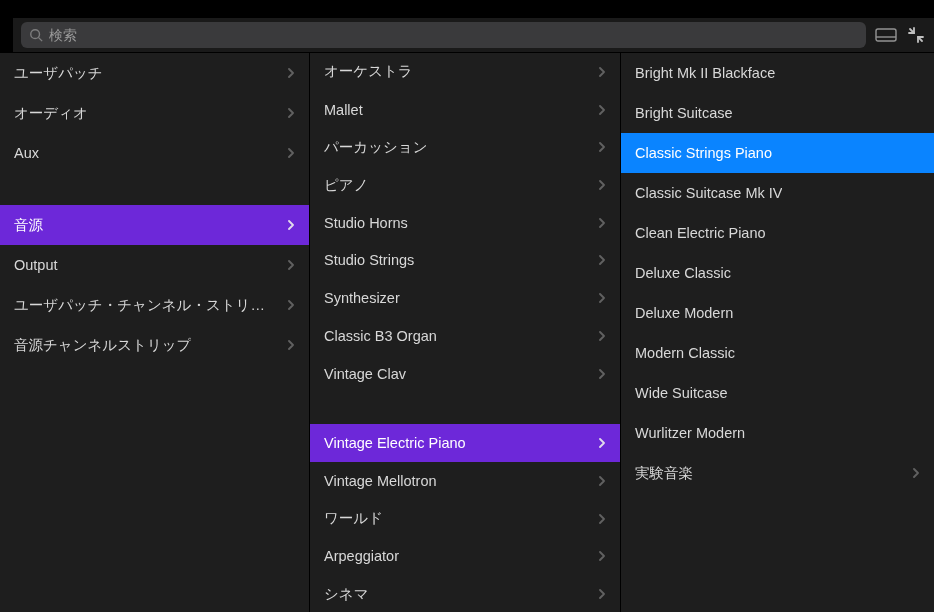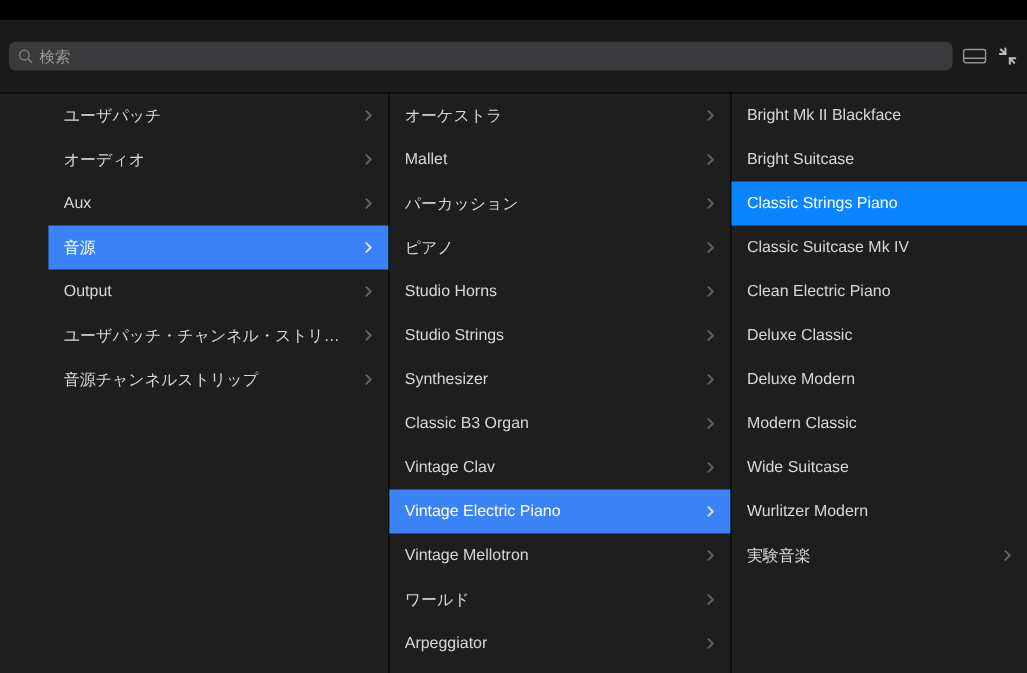--- a/index.html
+++ b/index.html
@@ -12,24 +12,25 @@
       overflow: hidden;
       font-size: 14.5px;
     }
     .top-bar {
       height: 18px;
       background: #000;
     }
     .search-row {
       display: flex;
       align-items: center;
-      padding: 20px 8px;
+      padding: 4px 8px;
       gap: 8px;
       background: #1a1a1a;
       border-bottom: 1px solid #000;
+      margin-left: 13px;
     }
     .search-box {
       flex: 1;
       display: flex;
       align-items: center;
       background: #3a3a3c;
       border-radius: 6px;
       padding: 4px 8px;
       height: 26px;
     }
@@ -63,42 +64,42 @@
       display: flex;
       align-items: center;
       justify-content: center;
       opacity: 0.85;
       cursor: pointer;
     }
     .columns {
       display: flex;
       height: calc(100% - 52px);
       background: #1e1e1e;
-      padding-left: 44px;
     }
     .column {
       display: flex;
       flex-direction: column;
       border-right: 1px solid #000;
     }
     .col1 { width: 310px; }
     .col2 { width: 311px; }
     .col3 { flex: 1; border-right: none; }
     .list-item {
       display: flex;
       align-items: center;
       justify-content: space-between;
       padding: 0 14px;
       height: 40px;
       cursor: pointer;
       color: #d8d8d8;
     }
     .list-item.active {
-      background: #3b82f6;
+      background: #6d28d9;
       color: #fff;
+      margin-top: 32px;
     }
     .list-item.selected {
       background: #0a84ff;
       color: #fff;
     }
     .list-item-label {
       white-space: nowrap;
       overflow: hidden;
       text-overflow: ellipsis;
     }

